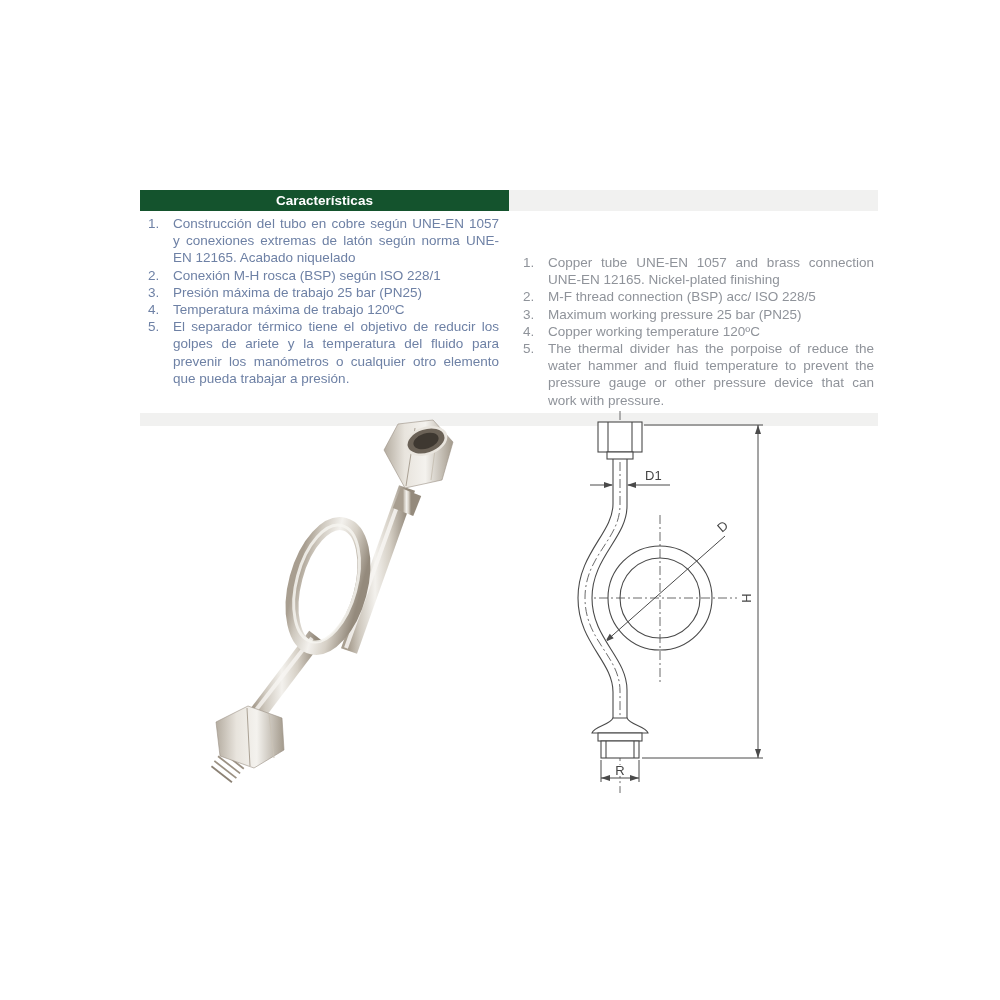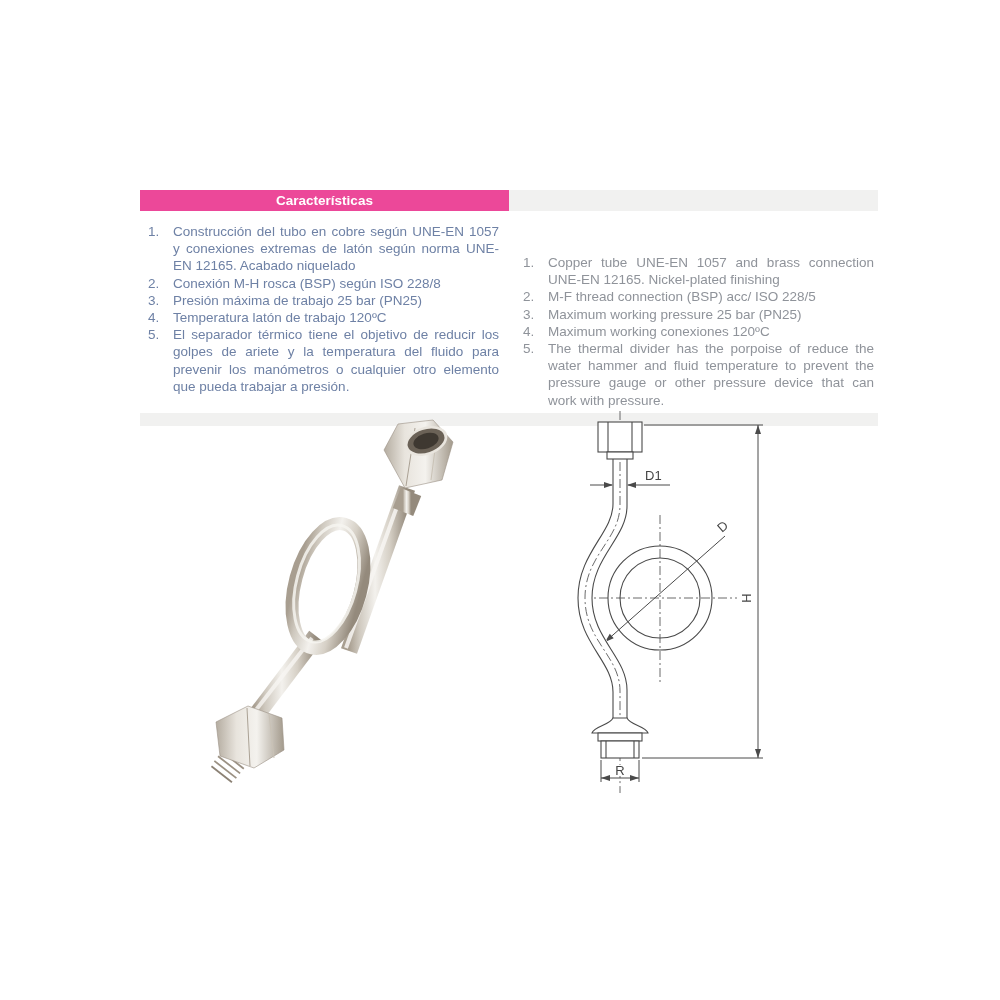--- a/index.html
+++ b/index.html
@@ -4,24 +4,24 @@
 <style>
   html,body{margin:0;padding:0;background:#ffffff;}
   .sheet{position:relative;width:1000px;height:1000px;background:#ffffff;overflow:hidden;
          font-family:"Liberation Sans", sans-serif;}
 
   
   .spec-table{position:absolute;left:140px;top:190px;width:738px;
               background:#f1f1f0;padding:0 0 13px 0;}
   .spec-header{display:flex;width:738px;}
   .spec-header .cell{flex:0 0 369px;box-sizing:border-box;height:21px;line-height:21px;
-                     background:#ec4899;color:#ffffff;font-size:13.5px;font-weight:bold;
+                     background:#14532d;color:#ffffff;font-size:13.5px;font-weight:bold;
                      text-align:center;}
   .spec-body{display:flex;width:738px;background:#ffffff;}
-  .spec-col{flex:0 0 369px;box-sizing:border-box;padding:12px 10px 8px 2px;}
+  .spec-col{flex:0 0 369px;box-sizing:border-box;padding:4px 10px 8px 2px;}
   .spec-col.right{padding:3px 4px 4px 8px;margin-top:40px;}
   .spec-col ol{margin:0;padding:0;list-style:none;counter-reset:n;}
   .spec-col li{counter-increment:n;position:relative;padding-left:31px;margin:0;
                font-size:13.5px;line-height:17.2px;text-align:justify;}
   .spec-col li::before{content:counter(n) ".";position:absolute;left:6px;top:0;}
   .col-es li{color:#6e81a5;}
   .col-en li{color:#8f939a;}
 
   
   .photo-wrap{position:absolute;left:170px;top:408px;width:320px;height:392px;}
@@ -40,32 +40,32 @@
 <div class="sheet">
 
   <div class="spec-table">
     <div class="spec-header">
       <div class="cell">Características</div>
     </div>
     <div class="spec-body">
       <div class="spec-col col-es">
         <ol>
           <li>Construcción del tubo en cobre según UNE-EN 1057 y conexiones extremas de latón según norma UNE-EN 12165. Acabado niquelado</li>
-          <li>Conexión M-H rosca (BSP) según ISO 228/8</li>
+          <li>Conexión M-H rosca (BSP) según ISO 228/1</li>
           <li>Presión máxima de trabajo 25 bar (PN25)</li>
-          <li>Temperatura latón de trabajo 120ºC</li>
+          <li>Temperatura máxima de trabajo 120ºC</li>
           <li>El separador térmico tiene el objetivo de reducir los golpes de ariete y la temperatura del fluido para prevenir los manómetros o cualquier otro elemento que pueda trabajar a presión.</li>
         </ol>
       </div>
       <div class="spec-col col-en right">
         <ol>
           <li>Copper tube UNE-EN 1057 and brass connection UNE-EN 12165. Nickel-plated finishing</li>
           <li>M-F thread connection (BSP) acc/ ISO 228/5</li>
           <li>Maximum working pressure 25 bar (PN25)</li>
-          <li>Maximum working conexiones 120ºC</li>
+          <li>Copper working temperature 120ºC</li>
           <li>The thermal divider has the porpoise of reduce the water hammer and fluid temperature to prevent the pressure gauge or other pressure device that can work with pressure.</li>
         </ol>
       </div>
     </div>
   </div>
 
   <div class="photo-wrap">
     <svg width="320" height="392" viewBox="0 0 320 392" xmlns="http://www.w3.org/2000/svg">
       <defs>
         <linearGradient id="gTube" x1="0" y1="0" x2="1" y2="0">

